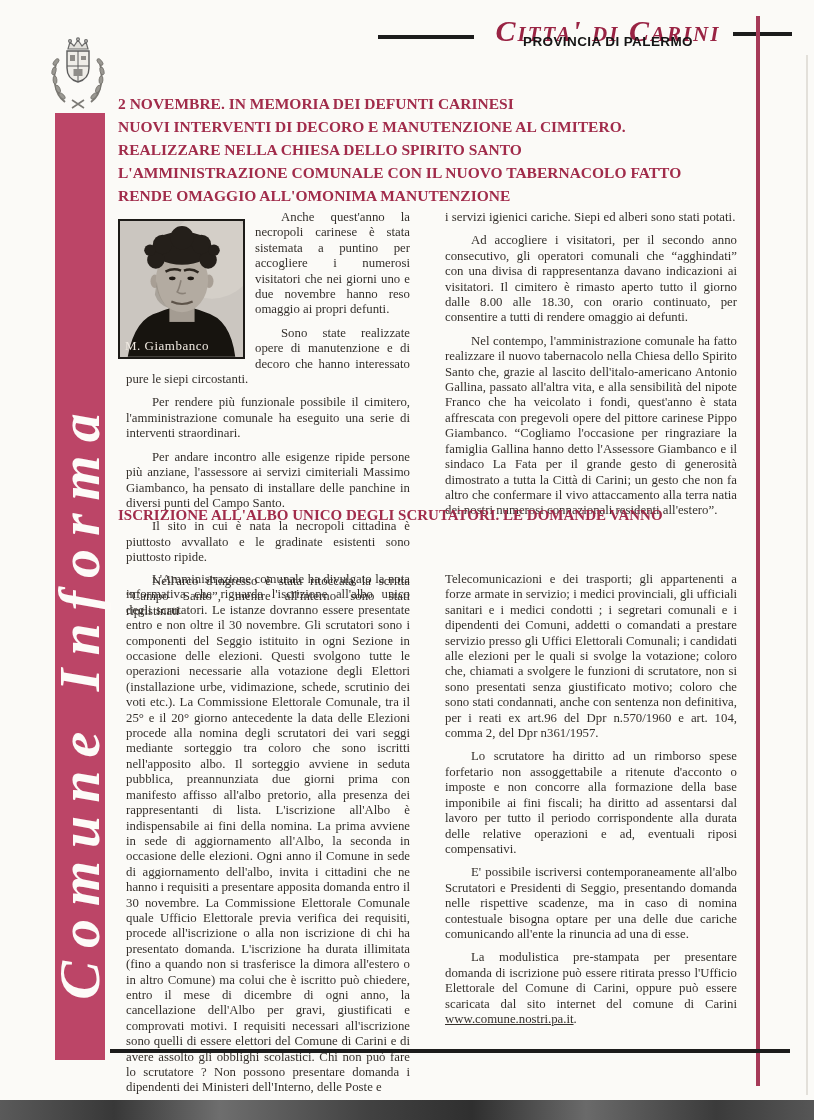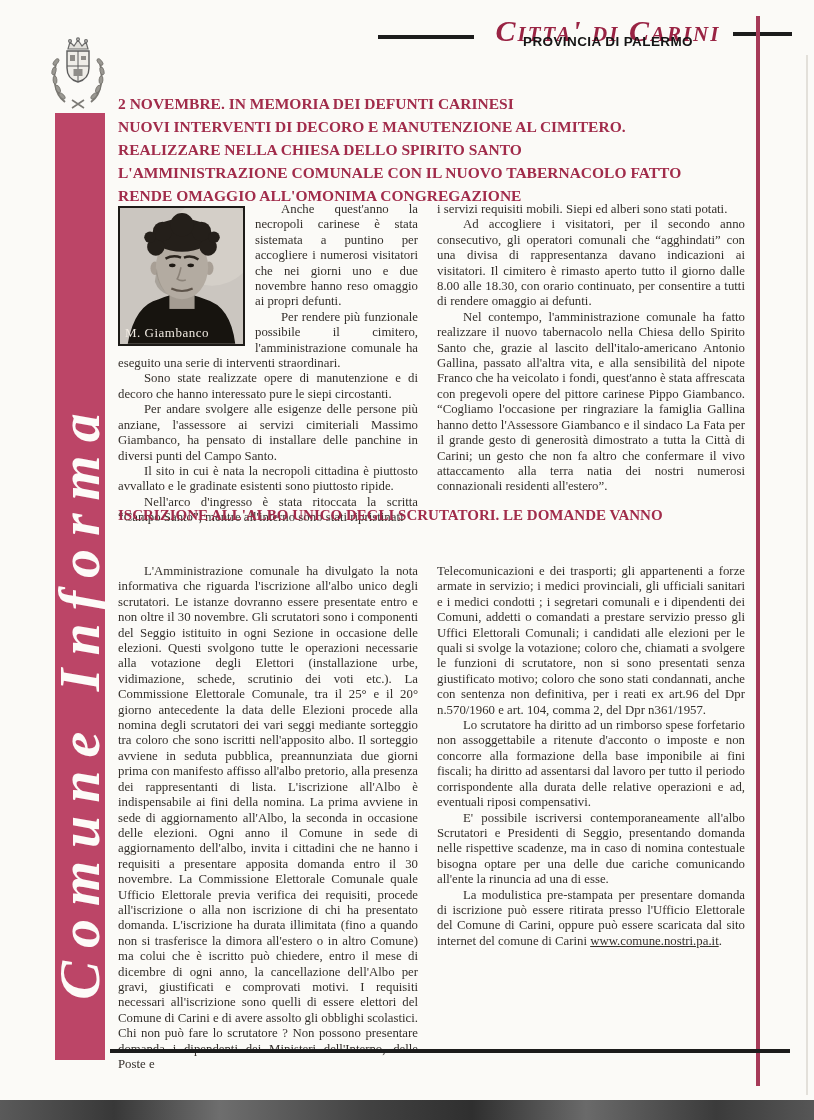--- a/index.html
+++ b/index.html
@@ -34,26 +34,26 @@
       font-family:"Liberation Serif",serif;font-weight:bold;}
   .hl1{top:92px;font-size:15.5px;line-height:23px;}
   .hl2{top:506px;font-size:15px;line-height:19px;}
 
   
   .article{position:absolute;left:118px;display:flex;gap:19px;}
   .a1{top:202px;width:627px;}
   .a2{top:564px;width:627px;}
   .col-l{width:300px;}
   .col-r{width:308px;}
-  .article p{margin:0;font-size:12.8px;line-height:15.4px;text-align:justify;}
+  .article p{margin:8px;font-size:12.8px;line-height:15.4px;text-align:justify;}
   .article p.ind{text-indent:26px;}
   .url{color:var(--ink,#35302c);text-decoration:underline;}
 
   
-  .photo{float:left;width:127px;height:140px;margin:4px 10px 3px 0;position:relative;
+  .photo{float:left;width:127px;height:140px;margin:17px 10px 3px 0;position:relative;
       border:2px solid #1d1b18;box-sizing:border-box;background:#cbc6c0;}
   .photo svg{display:block;width:100%;height:100%;}
   .photo figcaption{position:absolute;left:5px;bottom:3px;font-family:"Liberation Serif",serif;
       font-size:13px;color:#efe9e1;letter-spacing:.5px;}
 </style>
 </head>
 <body>
 
 <div class="page">
 
@@ -97,21 +97,21 @@
   <div class="edge-line"></div>
 
   <div class="side-band"></div>
   <div class="band-label">Comune Informa</div>
 
   <div class="headline hl1">
     <div>2 NOVEMBRE. IN MEMORIA DEI DEFUNTI CARINESI</div>
     <div>NUOVI INTERVENTI DI DECORO E MANUTENZIONE AL  CIMITERO.</div>
     <div>REALIZZARE NELLA CHIESA DELLO SPIRITO SANTO</div>
     <div>L'AMMINISTRAZIONE COMUNALE CON IL NUOVO TABERNACOLO FATTO</div>
-    <div>RENDE OMAGGIO ALL'OMONIMA CONGREGAZIONE</div>
+    <div>RENDE OMAGGIO ALL'OMONIMA MANUTENZIONE</div>
   </div>
 
   <div class="article a1">
     <div class="col-l">
       <figure class="photo">
         <svg viewBox="0 0 127 140">
           <rect width="127" height="140" fill="#cbc6c0"></rect>
           <ellipse cx="95" cy="35" rx="45" ry="45" fill="#d9d4cd" opacity="0.65"></ellipse>
           <path d="M8,140 q7,-40 32,-46 q23,-11 48,0 q26,7 31,46 z" fill="#17140f"></path>
           <rect x="51" y="84" width="26" height="20" fill="#a49c92"></rect>
@@ -132,28 +132,28 @@
           <path d="M47,52 q8,-4 16,-1" stroke="#2c261f" stroke-width="2.6" fill="none"></path>
           <path d="M66,51 q8,-3 15,2" stroke="#2c261f" stroke-width="2.6" fill="none"></path>
           <ellipse cx="54" cy="59" rx="3.4" ry="2" fill="#1e1914"></ellipse>
           <ellipse cx="73" cy="59" rx="3.4" ry="2" fill="#1e1914"></ellipse>
           <path d="M63,61 q-2,9 -4,12 q4,3 9,1" stroke="#8a8177" stroke-width="1.6" fill="none"></path>
           <path d="M53,83 q11,5 22,0" stroke="#5d5349" stroke-width="2.2" fill="none"></path>
         </svg>
         <figcaption>M. Giambanco</figcaption>
       </figure>
       <p class="ind">Anche quest'anno la necropoli carinese è stata sistemata a puntino per accogliere i numerosi visitatori che nei giorni uno e due novembre hanno reso omaggio ai propri defunti.</p>
+      <p class="ind">Sono state realizzate opere di manutenzione e di decoro che hanno interessato pure le siepi circostanti.</p>
       <p class="ind">Per rendere più funzionale possibile il cimitero, l'amministrazione comunale ha eseguito una serie di interventi straordinari.</p>
-      <p class="ind">Sono state realizzate opere di manutenzione e di decoro che hanno interessato pure le siepi circostanti.</p>
-      <p class="ind">Per andare svolgere alle esigenze delle persone più anziane, l'assessore ai servizi cimiteriali Massimo Giambanco, ha pensato di installare delle panchine in diversi punti del Campo Santo.</p>
+      <p class="ind">Per andare incontro alle esigenze ripide persone più anziane, l'assessore ai servizi cimiteriali Massimo Giambanco, ha pensato di installare delle panchine in diversi punti del Campo Santo.</p>
       <p class="ind">Il sito in cui è nata la necropoli cittadina è piuttosto avvallato e le gradinate esistenti sono piuttosto ripide.</p>
       <p class="ind">Nell'arco d'ingresso è stata ritoccata la scritta “Campo Santo”,  mentre all'interno sono stati ripristinati</p>
     </div>
     <div class="col-r">
-      <p>i servizi requisiti mobili. Siepi ed alberi sono stati potati.</p>
+      <p>i servizi igienici cariche. Siepi ed alberi sono stati potati.</p>
       <p class="ind">Ad accogliere i visitatori, per il secondo anno consecutivo, gli operatori comunali che “agghindati” con una divisa di rappresentanza davano indicazioni ai visitatori. Il cimitero è rimasto aperto tutto il giorno dalle 8.00 alle 18.30, con orario continuato, per consentire a tutti di rendere omaggio ai defunti.</p>
       <p class="ind">Nel contempo, l'amministrazione comunale ha fatto realizzare il nuovo tabernacolo nella Chiesa dello Spirito Santo che, grazie al lascito dell'italo-americano Antonio Gallina, passato all'altra vita, e alla sensibilità del nipote Franco che ha veicolato i fondi, quest'anno è stata affrescata con pregevoli opere del pittore carinese Pippo Giambanco. “Cogliamo l'occasione per ringraziare la famiglia Gallina  hanno detto l'Assessore Giambanco e il sindaco La Fata  per il grande gesto di generosità dimostrato a tutta la Città di Carini; un gesto che non fa altro che confermare il vivo attaccamento alla terra natia dei nostri numerosi connazionali residenti all'estero”.</p>
     </div>
   </div>
 
   <div class="headline hl2">
     <div>ISCRIZIONE ALL'ALBO UNICO DEGLI SCRUTATORI. LE DOMANDE  VANNO</div>
   </div>
 
   <div class="article a2">

